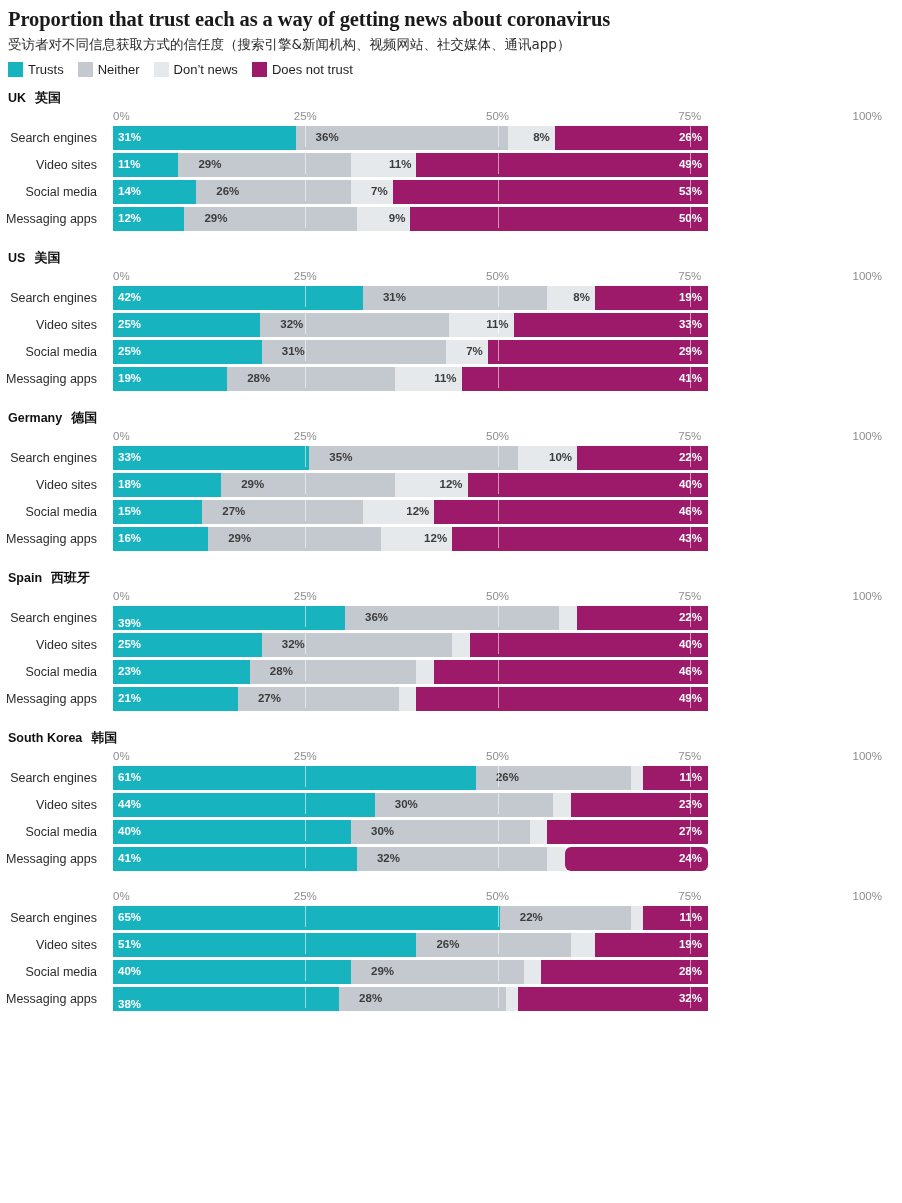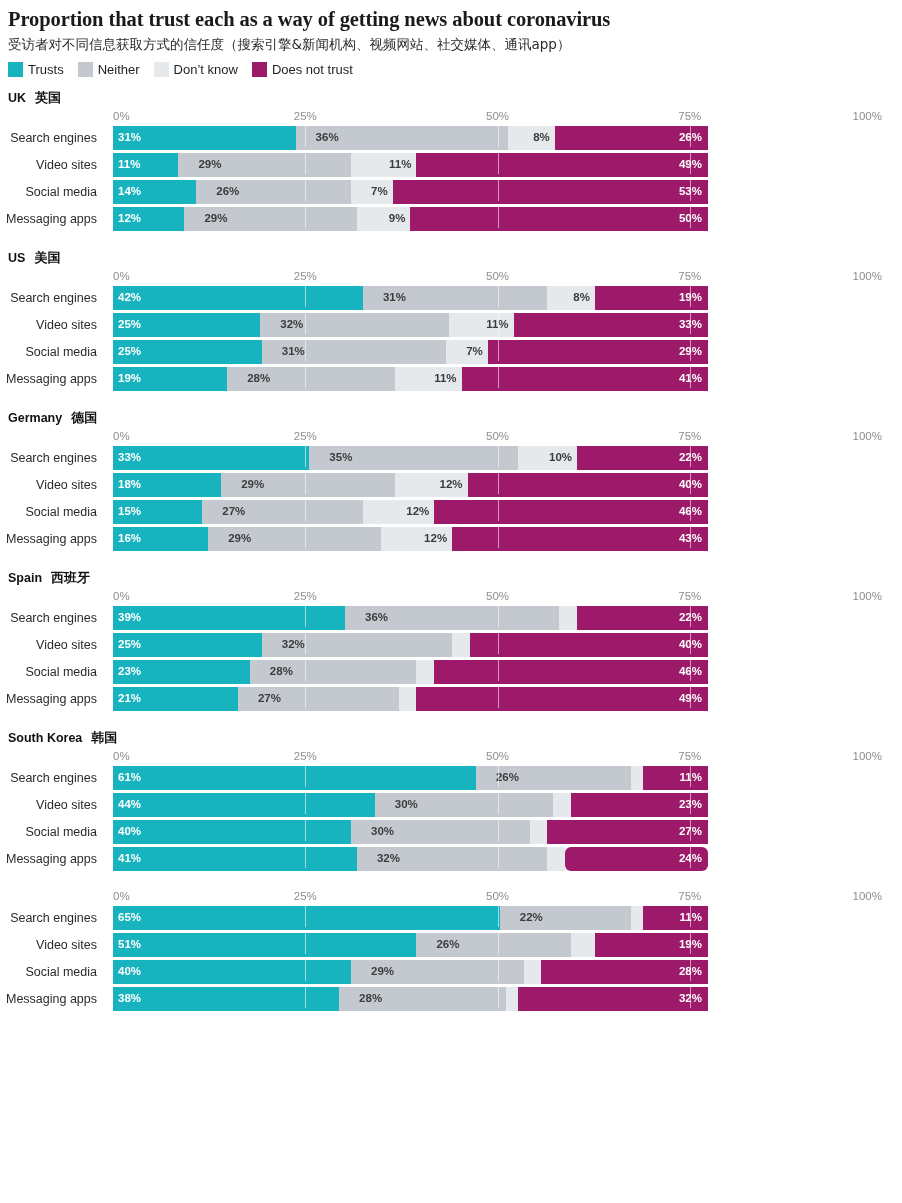--- a/index.html
+++ b/index.html
@@ -191,21 +191,21 @@
         <div class="legend-item">
           <span class="legend-swatch" style="background: rgb(23, 179, 190);"></span>
           <span class="legend-label">Trusts</span>
         </div>
         <div class="legend-item">
           <span class="legend-swatch" style="background: rgb(196, 201, 207);"></span>
           <span class="legend-label">Neither</span>
         </div>
         <div class="legend-item">
           <span class="legend-swatch" style="background: rgb(230, 233, 236);"></span>
-          <span class="legend-label">Don’t know</span>
+          <span class="legend-label">Don’t news</span>
         </div>
         <div class="legend-item">
           <span class="legend-swatch" style="background: rgb(156, 26, 105);"></span>
           <span class="legend-label">Does not trust</span>
         </div>
       </div>
   </div>
 
   <div id="panels">
       <section class="country" style="margin-top: 0px;">
@@ -533,21 +533,21 @@
             <span class="tick t0" style="left: calc(0% + 113px);">0%</span>
             <span class="tick tmid" style="left: calc(0% + 305.25px);">25%</span>
             <span class="tick tmid" style="left: calc(0% + 497.5px);">50%</span>
             <span class="tick tmid" style="left: calc(0% + 689.75px);">75%</span>
             <span class="tick t100" style="left: calc(0% + 882px);">100%</span>
           </div>
           <div class="rows">
             <div class="row">
               <div class="row-label">Search engines</div>
               <div class="bar">
-                <div class="seg trusts" style="flex: 0 0 39%;">
+                <div class="seg trusts" style="flex: 0 0 39%; align-items: flex-end;">
                   <span class="seg-val">39%</span>
                 </div>
                 <div class="seg neither" style="flex: 0 0 36%;">
                   <span class="seg-val">36%</span>
                 </div>
                 <div class="seg dontknow" style="flex: 0 0 3%;"></div>
                 <div class="seg notrust" style="flex: 0 0 22%;">
                   <span class="seg-val">22%</span>
                 </div>
               </div>
@@ -783,21 +783,21 @@
               </div>
               <div class="grid">
                 <div class="gridline" style="left: 192.25px;"></div>
                 <div class="gridline" style="left: 384.5px;"></div>
                 <div class="gridline" style="left: 576.75px;"></div>
               </div>
             </div>
             <div class="row">
               <div class="row-label">Messaging apps</div>
               <div class="bar">
-                <div class="seg trusts" style="flex: 0 0 38%;">
+                <div class="seg trusts" style="flex: 0 0 38%; align-items: flex-end;">
                   <span class="seg-val">38%</span>
                 </div>
                 <div class="seg neither" style="flex: 0 0 28%;">
                   <span class="seg-val">28%</span>
                 </div>
                 <div class="seg dontknow" style="flex: 0 0 2%;"></div>
                 <div class="seg notrust" style="flex: 0 0 32%;">
                   <span class="seg-val">32%</span>
                 </div>
               </div>

